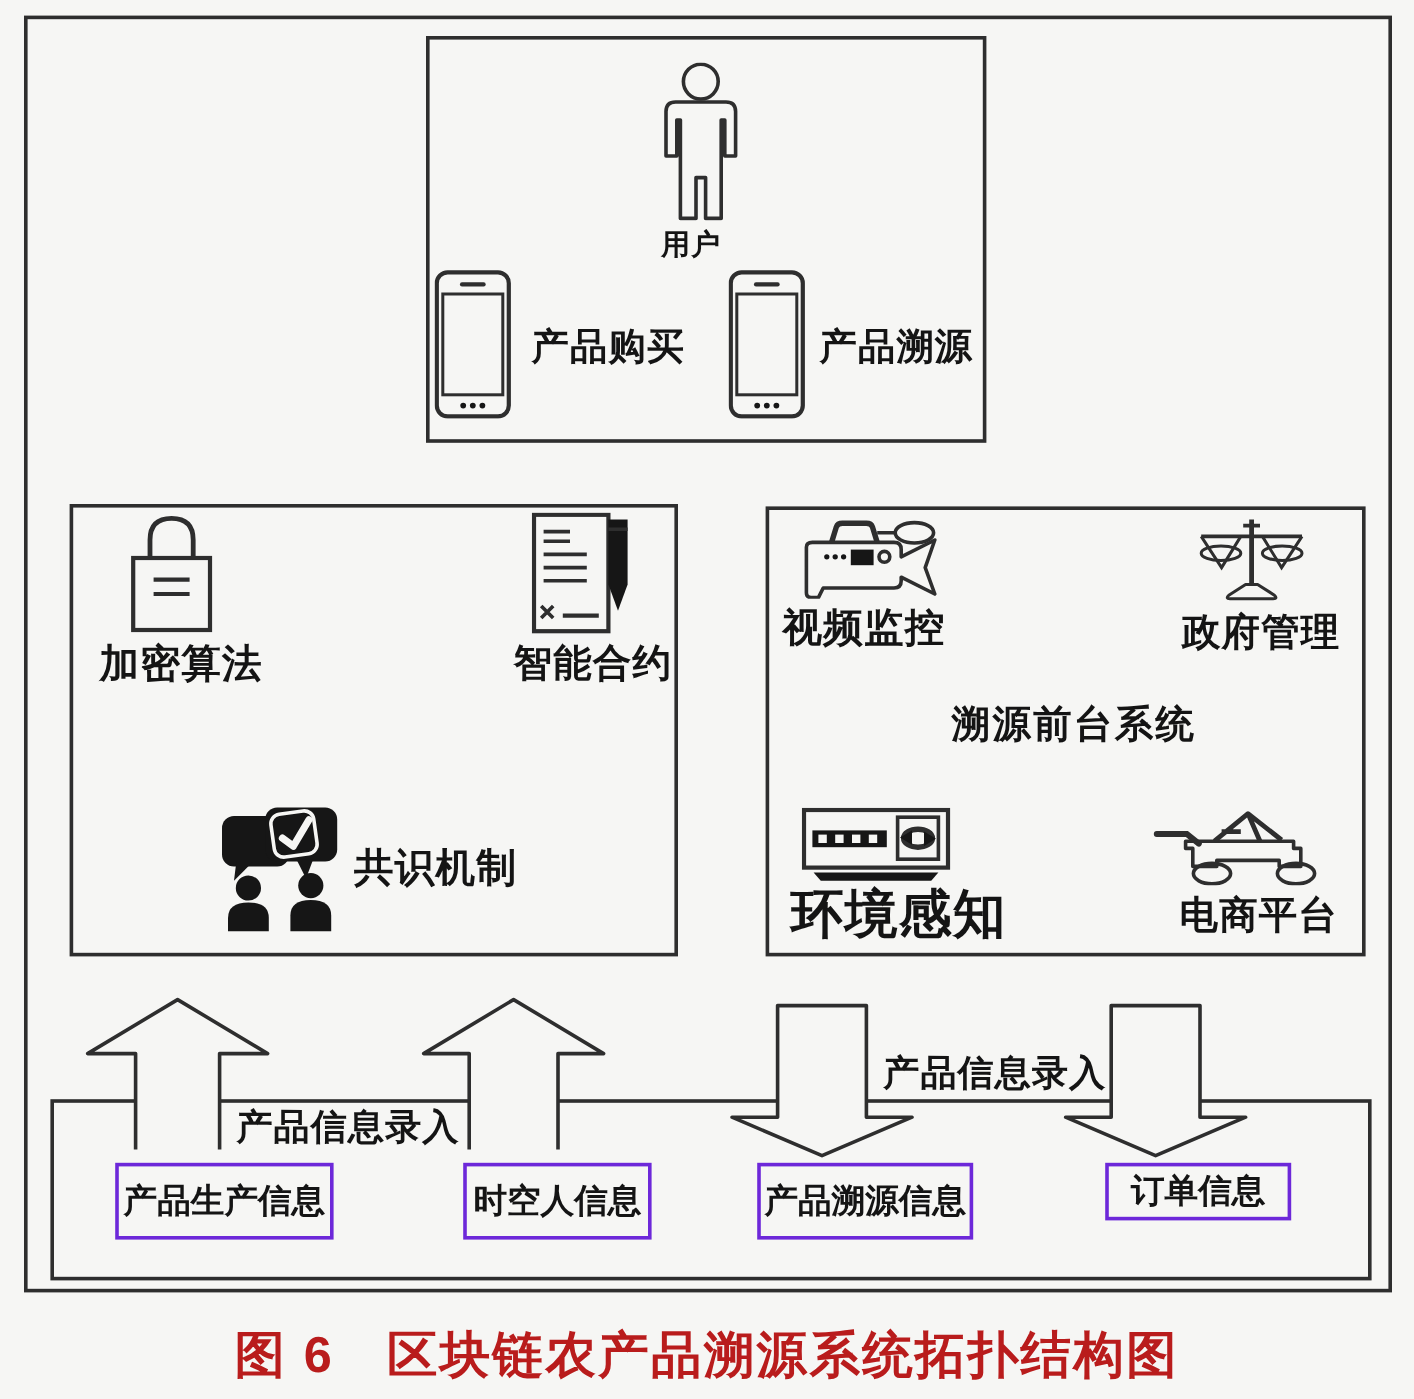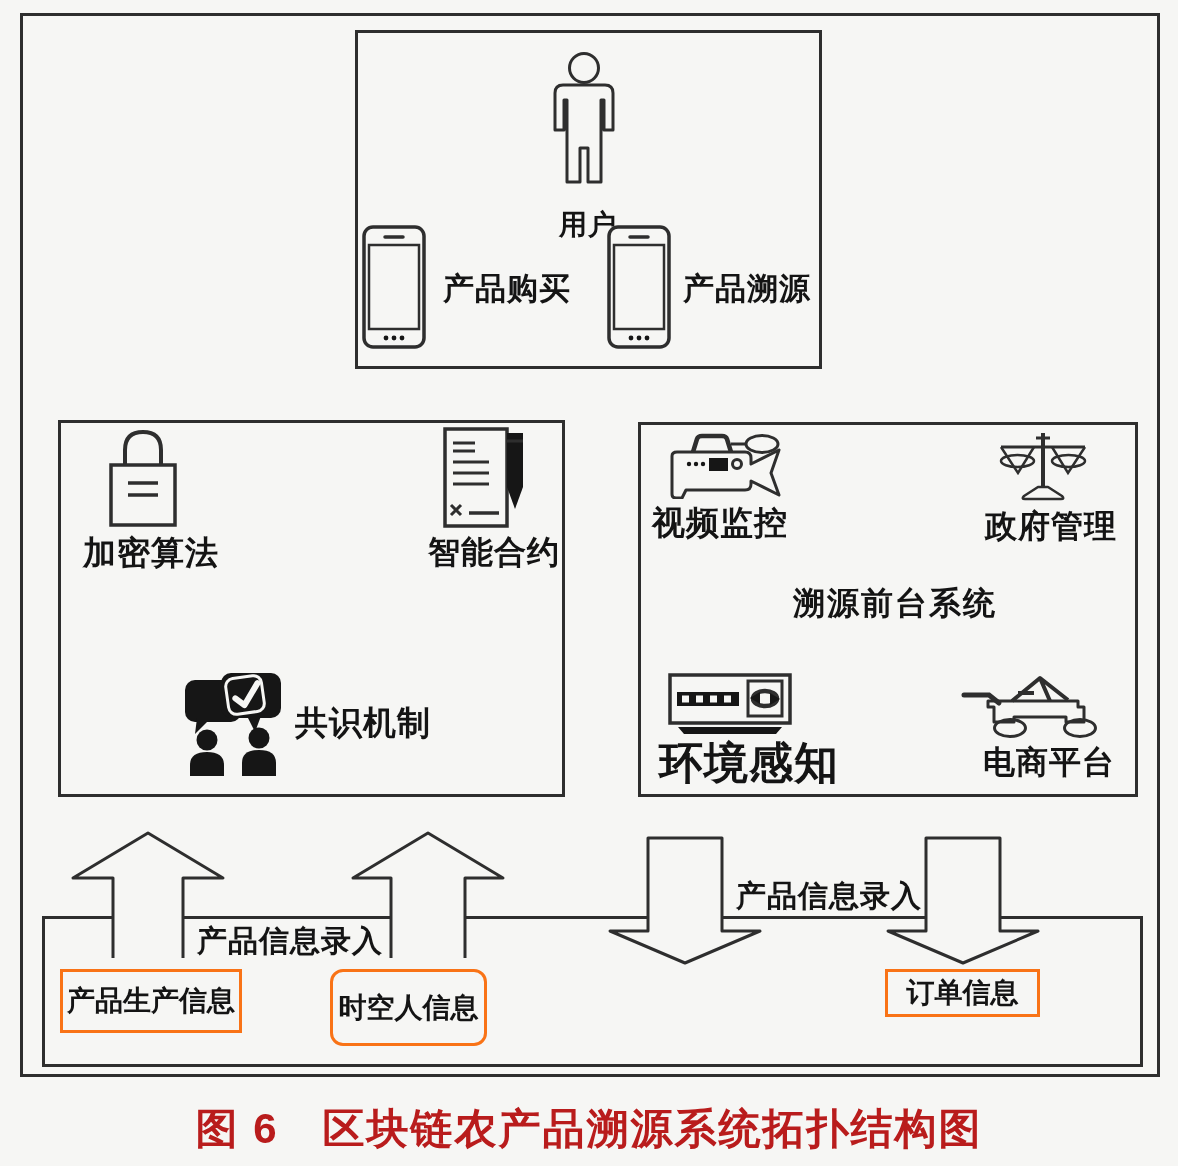--- a/index.html
+++ b/index.html
@@ -25,26 +25,27 @@
     font-weight:bold;
     color:#141414;
     white-space:nowrap;
     text-align:center;
     transform:translate(-50%,-50%);
     letter-spacing:1px;
     line-height:1.1;
   }
   .small-info-box{
     position:absolute;
-    border:3px solid #f97316;
+    border:3px solid #6d28d9;
     box-sizing:border-box;
     display:flex;align-items:center;justify-content:center;
     font-weight:bold;color:#141414;
     font-size:28px;letter-spacing:0px;
     white-space:nowrap;
+    margin-left:36px;
   }
   .icon{position:absolute;}
   .icon svg{display:block;}
   #caption{
     position:absolute;
     font-weight:bold;color:#b91c1c;
     font-size:42px;letter-spacing:2px;
     transform:translate(-50%,-50%);
     white-space:nowrap;
   }
@@ -59,21 +60,21 @@
   <div class="box" style="left:20px;top:13px;width:1140px;height:1064px;"></div>
 
   <div class="box" style="left:355px;top:30px;width:467px;height:339px;"></div>
 
   <div class="icon" style="left:547px;top:52px;">
     <svg width="74" height="132" viewBox="0 0 74 132">
       <circle class="ln" cx="37" cy="16" r="14.5" stroke-width="3"></circle>
       <path class="ln" stroke-width="3" stroke-linejoin="round" d="M8,78 V41 Q8,33 16,33 H58 Q66,33 66,41 V78 H57 V48 H54 V130 H41 V96 H33 V130 H20 V48 H17 V78 Z"></path>
     </svg>
   </div>
-  <div class="lbl" style="left:588px;top:205px;font-size:28px;margin-top:20px;">用户</div>
+  <div class="lbl" style="left:576px;top:205px;font-size:24px;">用户</div>
 
   <div class="icon" style="left:362px;top:225px;">
     <svg width="64" height="124" viewBox="0 0 64 124">
       <rect class="ln" x="2" y="2" width="60" height="120" rx="9" stroke-width="3.5"></rect>
       <line class="ln" x1="23" y1="12" x2="41" y2="12" stroke-width="3.5" stroke-linecap="round"></line>
       <rect class="ln" x="7" y="20" width="50" height="84" stroke-width="2.5"></rect>
       <circle class="fl" cx="24" cy="113" r="2.4"></circle>
       <circle class="fl" cx="32" cy="113" r="2.4"></circle>
       <circle class="fl" cx="40" cy="113" r="2.4"></circle>
     </svg>
@@ -208,22 +209,25 @@
     <path fill="#f6f6f4" stroke="#2e2e2e" stroke-width="3" stroke-linejoin="round" d="M648,838 V931 H610 L685,963 L760,931 H722 V838 Z"></path>
     <path fill="#f6f6f4" stroke="#2e2e2e" stroke-width="3" stroke-linejoin="round" d="M926,838 V931 H888 L963,963 L1038,931 H1000 V838 Z"></path>
   </svg>
 
   <div class="lbl" style="left:290px;top:897px;font-size:30px;margin-top:43px;">产品信息录入</div>
   <div class="lbl" style="left:829px;top:895px;font-size:30px;">产品信息录入</div>
 
   <div class="small-info-box" style="left:60px;top:969px;width:182px;height:64px;">
     <span>产品生产信息</span>
   </div>
-  <div class="small-info-box" style="left:330px;top:969px;width:157px;height:77px;border-radius:13px;">
+  <div class="small-info-box" style="left:350px;top:969px;width:157px;height:64px;">
     <span>时空人信息</span>
+  </div>
+  <div class="small-info-box" style="left:595px;top:969px;width:180px;height:64px;">
+    <span>产品溯源信息</span>
   </div>
   <div class="small-info-box" style="left:885px;top:969px;width:155px;height:48px;">
     <span>订单信息</span>
   </div>
 
   <div id="caption" style="left:589px;top:1129px;">图 6　区块链农产品溯源系统拓扑结构图</div>
 
 </div>
 
 </body></html>

